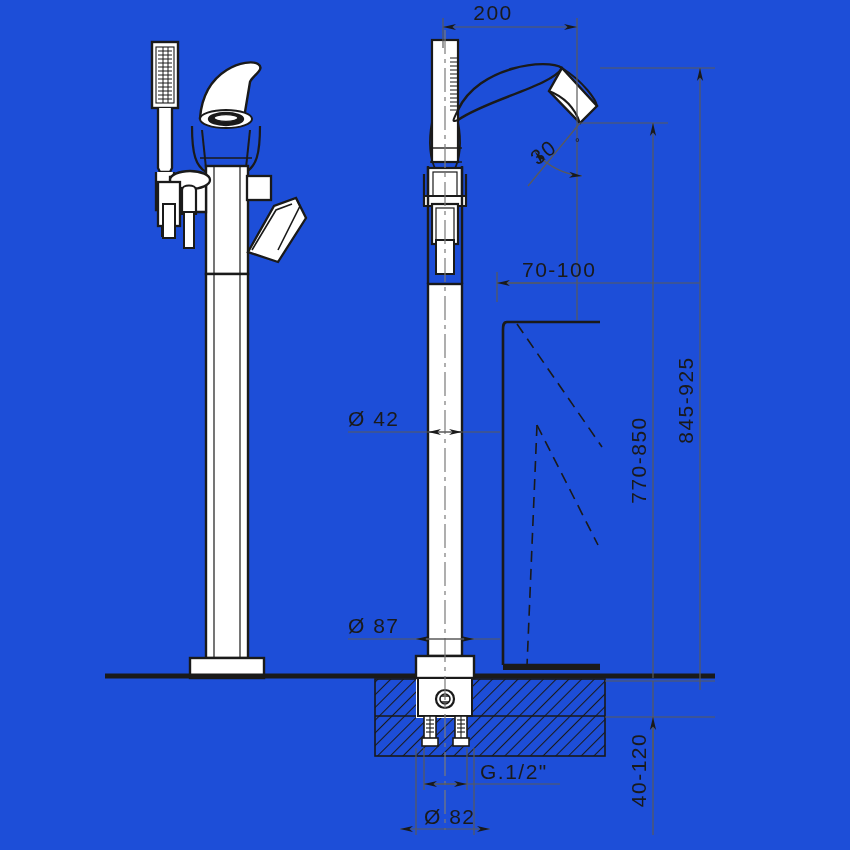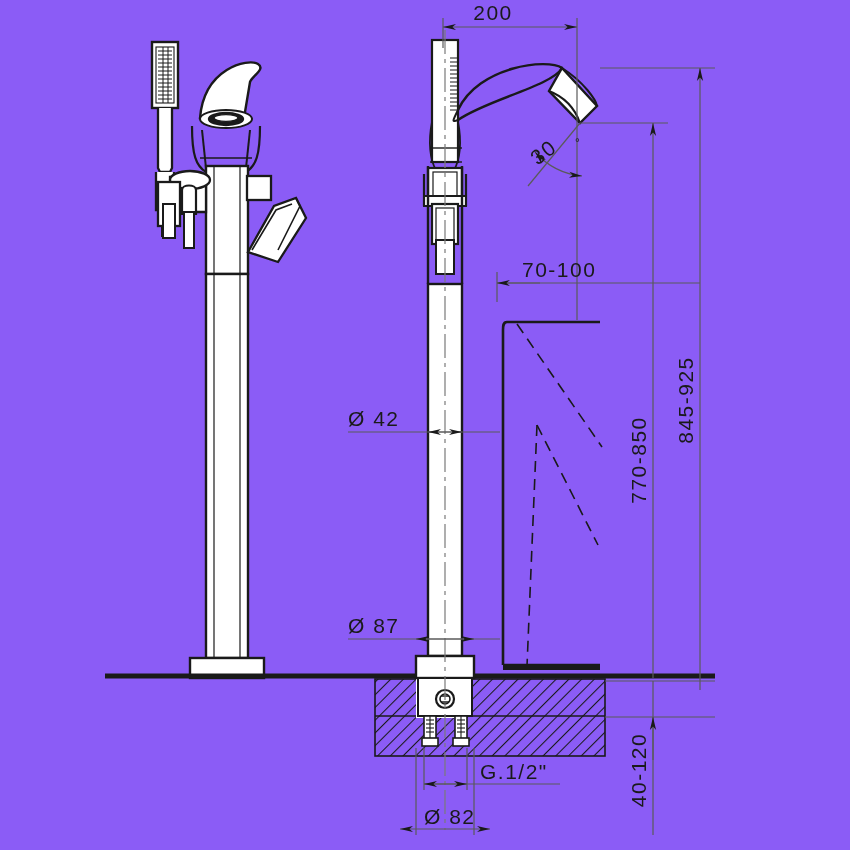--- a/index.html
+++ b/index.html
@@ -1,18 +1,18 @@
 <!DOCTYPE html>
 <html><head>
 <meta charset="utf-8">
 <title>Technical Drawing</title>
 <style>
   html,body{margin:0;padding:0;background:#ffffff;}
   body{font-family:"Liberation Sans",sans-serif;}
-  #sheet{position:relative;width:850px;height:850px;background:#8b5cf6;overflow:hidden;}
+  #sheet{position:relative;width:850px;height:850px;background:#1d4ed8;overflow:hidden;}
   #sheet svg{position:absolute;left:0;top:0;}
   .dimtext{font-family:"Liberation Sans",sans-serif;font-size:21px;fill:#1a1a1a;letter-spacing:1.5px;}
   .dimtext-v{font-family:"Liberation Sans",sans-serif;font-size:21px;fill:#1a1a1a;letter-spacing:1.5px;}
   .degsym{font-family:"Liberation Sans",sans-serif;font-size:12px;fill:#1a1a1a;}
 </style>
 </head>
 <body>
 
 <div id="sheet">
 

